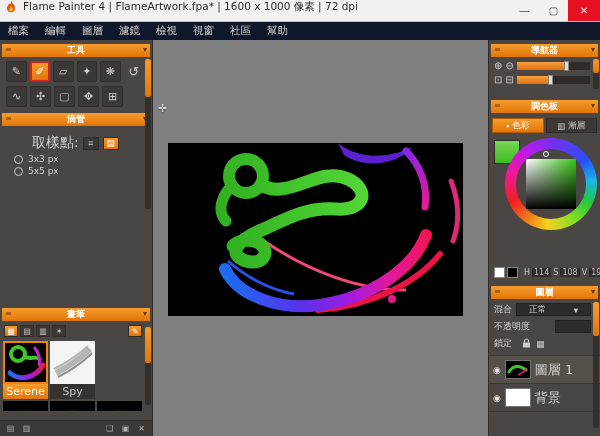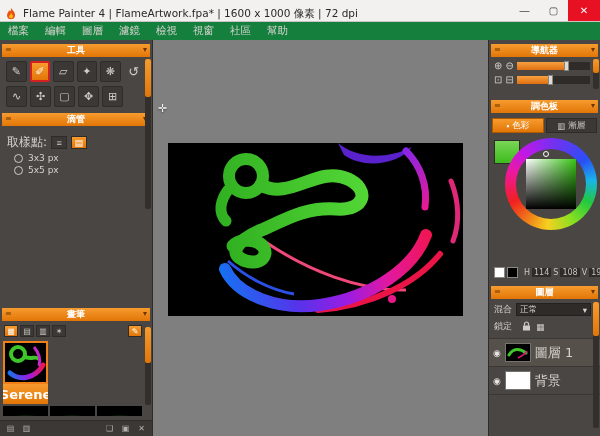--- a/index.html
+++ b/index.html
@@ -1,28 +1,28 @@
 <!DOCTYPE html>
 <html><head>
 <meta charset="utf-8">
 <style>
   html,body{margin:0;padding:0;}
   body{font-family:"DejaVu Sans","Liberation Sans",sans-serif;background:#222;}
   .window{position:relative;width:600px;height:436px;background:#4a4643;overflow:hidden;}
 
   
-  .titlebar{position:absolute;top:0;left:0;right:0;height:22px;background:#f2f1ef;display:flex;align-items:flex-end;border-bottom:1px solid #c8c6c4;box-sizing:border-box;}
+  .titlebar{position:absolute;top:0;left:0;right:0;height:22px;background:#f2f1ef;display:flex;align-items:flex-start;border-bottom:1px solid #c8c6c4;box-sizing:border-box;}
   .app-icon{margin:0 5px 0 4px;display:flex;}
   .title-text{font-size:10.5px;color:#2a2a2a;white-space:nowrap;}
   .win-controls{margin-left:auto;display:flex;height:100%;}
   .wbtn{width:29px;height:100%;display:flex;align-items:center;justify-content:center;font-size:10px;color:#444;background:transparent;border:none;padding:0;}
   .wbtn.close{background:#e81123;color:#fff;width:32px;}
 
   
-  .menubar{position:absolute;top:22px;left:0;right:0;height:18px;background:#15803d;display:flex;align-items:center;}
+  .menubar{position:absolute;top:22px;left:0;right:0;height:18px;background:#0f172a;display:flex;align-items:center;}
   .menu-item{padding:0 8px;font-size:10.5px;color:#d6d2ce;height:100%;display:flex;align-items:center;}
 
   .content{position:absolute;top:40px;left:0;right:0;bottom:0;display:flex;}
   .left-panel{width:153px;background:#4a4643;position:relative;flex:none;border-right:1px solid #2e2b29;box-sizing:border-box;}
   .canvas-area{flex:1;background:#7f7f7f;position:relative;overflow:hidden;}
   .right-panel{width:112px;background:#4a4643;position:relative;flex:none;border-left:1px solid #2e2b29;box-sizing:border-box;}
 
   
   .phdr{height:13px;margin:4px 2px 0 2px;background:linear-gradient(#f79b2e,#e27607);color:#fff;font-size:9px;font-weight:bold;display:flex;align-items:center;justify-content:center;position:relative;}
   .phico{position:absolute;top:1px;font-size:8px;color:#6e3600;font-weight:normal;cursor:default;}
@@ -30,41 +30,41 @@
   .vscroll{position:absolute;width:6px;background:#332f2c;border-radius:2px;}
   .vthumb{width:6px;background:linear-gradient(#f79b2e,#e27607);border-radius:2px;}
 
   
   .trow{display:flex;gap:3px;padding:4px 8px 0 6px;align-items:center;}
   .tbtn{width:21px;height:21px;background:#3b3835;border:1px solid #2e2b29;border-radius:2px;color:#d0ccc8;font-size:11px;display:flex;align-items:center;justify-content:center;padding:0;box-sizing:border-box;}
   .tbtn.sel{background:linear-gradient(#f79b2e,#e27607);border:2px solid #d42020;color:#fff;}
   .tbtn.reset{margin-left:auto;background:transparent;border:none;font-size:13px;}
 
   
-  .lbl{font-size:12px;color:#d6d2ce;}
+  .lbl{font-size:14px;color:#d6d2ce;margin-left:25px;}
   .edrow{display:flex;align-items:center;gap:4px;padding:8px 0 0 7px;}
   .mini{width:16px;height:13px;background:#3b3835;border:1px solid #2e2b29;color:#d0ccc8;font-size:9px;display:flex;align-items:center;justify-content:center;padding:0;}
   .mini.sel{background:linear-gradient(#f79b2e,#e27607);color:#fff;}
   .pixlbl{padding:8px 0 2px 7px;}
   .radio-row{display:flex;align-items:center;gap:5px;padding:2px 0 0 14px;}
   .radio{width:9px;height:9px;border:1px solid #cfcbc7;border-radius:50%;box-sizing:border-box;position:relative;flex:none;background:transparent;padding:0;}
   .radio.on::after{content:"";position:absolute;left:1.5px;top:1.5px;width:4px;height:4px;border-radius:50%;background:#f2f0ee;}
   .rlbl{font-size:9px;color:#d6d2ce;}
 
   
   .brushes-sec{position:absolute;left:0;right:0;top:268px;bottom:0;}
   .brushes-sec .phdr{margin-top:0;}
   .btlbar{display:flex;align-items:center;gap:2px;padding:4px 10px 0 4px;}
   .bico{width:14px;height:12px;display:flex;align-items:center;justify-content:center;background:#3b3835;border:1px solid #2e2b29;color:#c8c4c0;font-size:8px;padding:0;}
   .bico.sel{background:linear-gradient(#f79b2e,#e27607);color:#fff;}
   .bico.edit{margin-left:auto;}
   .thumbs{display:flex;gap:2px;padding:4px 0 0 3px;}
   .thumb{width:45px;flex:none;}
   .thumb .img{width:45px;height:43px;box-sizing:border-box;line-height:0;}
-  .thumb .cap{height:20px;font-size:13px;color:#c8c4c0;background:#35322f;display:flex;align-items:center;justify-content:center;overflow:hidden;font-weight:bold;}
+  .thumb .cap{height:15px;font-size:11px;color:#c8c4c0;background:#35322f;display:flex;align-items:center;justify-content:center;overflow:hidden;}
   .thumb.sel .img{outline:2px solid #ef8018;outline-offset:-2px;}
   .thumb.sel .cap{background:linear-gradient(#f79b2e,#e27607);color:#fff;}
   .thumbs-part{display:flex;gap:2px;padding:2px 0 0 3px;height:10px;overflow:hidden;}
   .pthumb{width:45px;height:14px;flex:none;background-color:#000;background-image:radial-gradient(ellipse 30px 14px at 50% 130%,#46c22e 0%,rgba(70,194,46,0) 70%);}
   .bbot{position:absolute;left:0;right:0;bottom:0;height:16px;background:#3b3835;border-top:1px solid #2e2b29;display:flex;align-items:center;padding:0 4px;gap:3px;box-sizing:border-box;}
   .bbico{width:13px;height:12px;display:flex;align-items:center;justify-content:center;color:#b6b2ae;font-size:8px;background:transparent;border:none;padding:0;}
   .bbot .spacer{flex:1;}
 
   
   .nrow{display:flex;align-items:center;gap:3px;padding:4px 10px 0 5px;}
@@ -86,21 +86,21 @@
     background:linear-gradient(to top,#000,rgba(0,0,0,0)),linear-gradient(to right,#fff,#38c616);}
   .sv-marker{position:absolute;left:38px;top:13px;width:6px;height:6px;border:1.5px solid #fff;border-radius:50%;box-sizing:border-box;}
   .swrow{display:flex;align-items:center;gap:2px;padding:2px 4px 0 5px;}
   .msw{width:11px;height:11px;border:1px solid #8a8682;box-sizing:border-box;flex:none;padding:0;}
   .msw.white{background:#fff;} .msw.black{background:#000;}
   .hsv{display:flex;align-items:center;gap:2px;margin-left:4px;font-size:8px;color:#c8c4c0;}
   .hsv .val{background:#2e2b29;padding:0 2px;min-width:12px;text-align:center;}
 
   
   .lrow{display:flex;align-items:center;gap:4px;padding:4px 9px 0 5px;font-size:9px;color:#d6d2ce;}
-  .ddown{flex:1;height:13px;background:#2e2b29;border:1px solid #232120;color:#d6d2ce;font-size:8.5px;display:flex;align-items:center;padding:0 3px;justify-content:space-between;box-sizing:border-box;}
+  .ddown{flex:1;height:13px;background:#2e2b29;border:1px solid #232120;color:#d6d2ce;font-size:8.5px;display:flex;align-items:center;padding:0 12px;justify-content:space-between;box-sizing:border-box;}
   .obox{width:34px;height:11px;background:#2e2b29;border:1px solid #232120;margin-left:auto;}
   .lockicons{display:flex;gap:5px;margin-left:6px;align-items:center;}
   .layerlist{margin-top:5px;border-top:1px solid #3a3734;}
   .layer{display:flex;align-items:center;gap:4px;height:27px;padding:0 9px 0 4px;border-bottom:1px solid #3a3734;}
   .layer.sel{background:#56504b;}
   .eye{color:#e8e4e0;font-size:9px;background:transparent;border:none;padding:0;}
   .lthumb{width:26px;height:19px;border:1px solid #76726e;box-sizing:border-box;flex:none;line-height:0;overflow:hidden;}
   .lthumb.bg-white{background:#fff;}
   .lname{font-size:13px;color:#d6d2ce;}
 
@@ -251,20 +251,31 @@
                     </linearGradient>
                   </defs>
                 <rect width="45" height="43" fill="#000"></rect>
                 <circle cx="15" cy="13" r="7" fill="none" stroke="#3ec62a" stroke-width="4"></circle>
                 <path d="M20,15 C28,20 32,14 36,18" stroke="#3ec62a" stroke-width="4" fill="none"></path>
                 <path d="M7,32 C16,40 32,38 40,24" stroke="url(#tg1)" stroke-width="5" fill="none" stroke-linecap="round"></path>
                 <path d="M31,6 C36,12 38,18 36,25" stroke="#c428c8" stroke-width="3" fill="none"></path>
               </svg>
             </div>
             <div class="cap">Serene</div>
+          </div>
+          <div class="thumb">
+            <div class="img">
+              <svg width="45" height="43">
+                  <rect width="45" height="43" fill="#f4f4f4"></rect>
+                  <path d="M6,32 C18,26 30,18 40,8" stroke="#9a9a9a" stroke-width="6" fill="none" opacity="0.7"></path>
+                  <path d="M8,36 C20,30 32,22 42,12" stroke="#777" stroke-width="2" fill="none" opacity="0.8"></path>
+                  <path d="M4,28 C16,22 28,14 38,5" stroke="#888" stroke-width="2" fill="none" opacity="0.6"></path>
+                </svg>
+            </div>
+            <div class="cap">Spy</div>
           </div>
         </div>
 
         <div class="thumbs-part">
           <div class="pthumb"></div>
           <div class="pthumb"></div>
           <div class="pthumb"></div>
         </div>
 
         <div class="vscroll" style="right:1px;top:19px;height:78px;">
@@ -412,20 +423,24 @@
       </div>
 
       <div class="lrow">
         <span>混合</span>
         <div class="ddown">
           <span>正常</span>
           <span>▾</span>
         </div>
       </div>
       <div class="lrow">
+        <span>不透明度</span>
+        <div class="obox"></div>
+      </div>
+      <div class="lrow">
         <span>鎖定</span>
         <span class="lockicons">
           <span>
             <svg width="9" height="10" viewBox="0 0 9 10">
                 <rect x="1" y="4.5" width="7" height="5" fill="#cfcbc7"></rect>
                 <path d="M2.5,4.5 V3 a2,2 0 0 1 4,0 V4.5" fill="none" stroke="#cfcbc7" stroke-width="1.2"></path>
               </svg>
           </span>
           <span style="color:#cfcbc7;font-size:9px;">▦</span>
         </span>

